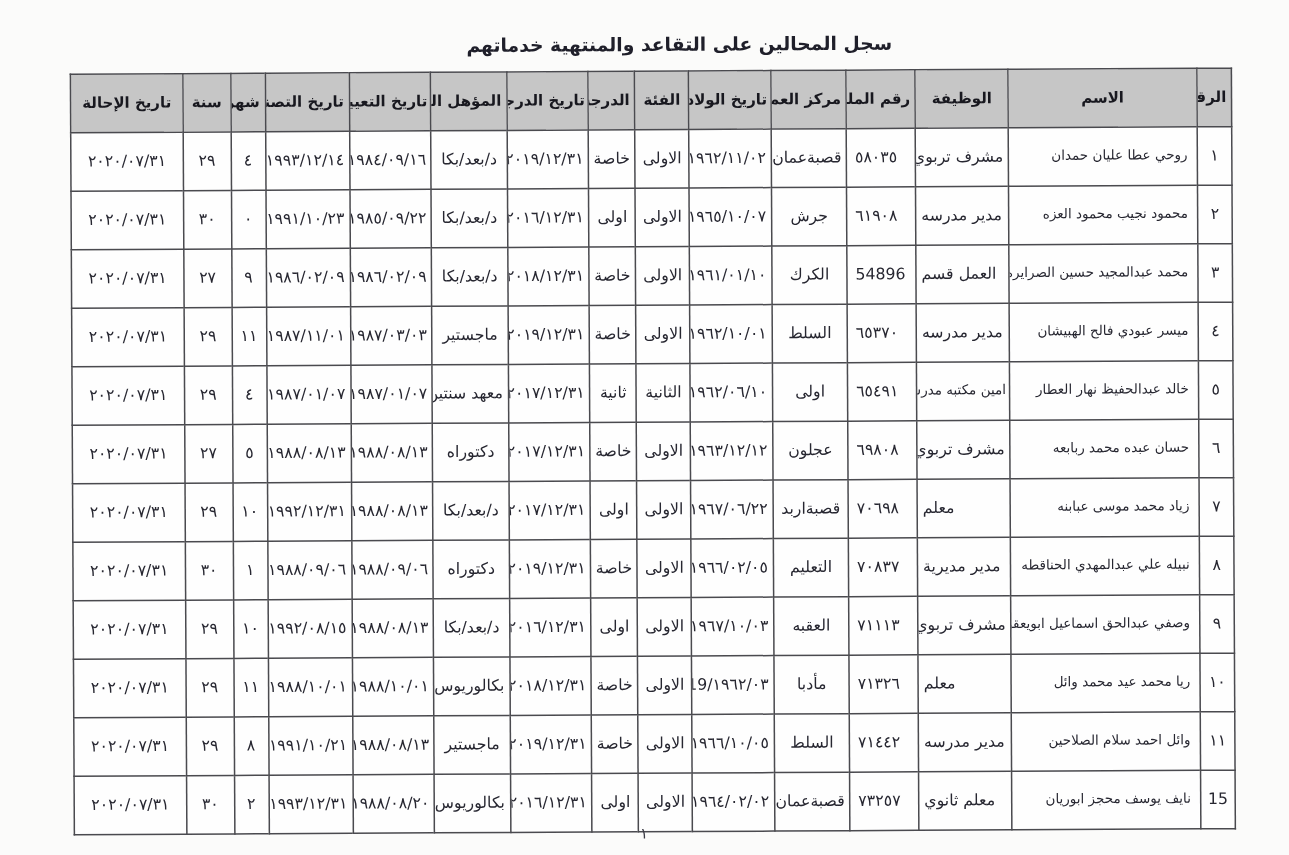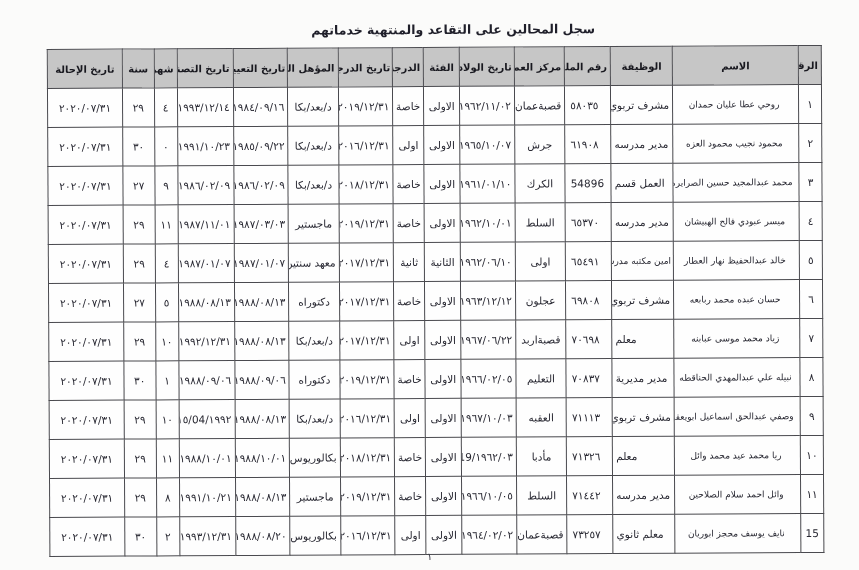--- a/index.html
+++ b/index.html
@@ -43,21 +43,21 @@
     text-align:center;
     color:#18181f;
     margin-left:28px;
   }
   .register-table td{
     height:36px;
     text-align:center;
     background:#fefefe;
     color:#272731;
   }
-  .register-table td.col-name{text-align:center;padding-right:6px;}
+  .register-table td.col-name{text-align:right;padding-right:6px;}
   .register-table td.col-job{text-align:left;padding-right:3px;}
   .register-table td.col-file{text-align:left;padding-left:5px;}
   .register-table td.col-num{text-align:center;}
   .register-table td.small-text{font-size:9px;}
   
   col.c-num{width:3.2%}
   col.c-name{width:17.5%}
   col.c-job{width:8.6%}
   col.c-file{width:6.4%}
   col.c-center{width:7.0%}
@@ -263,21 +263,21 @@
           <td class="col-name small-text">وصفي عبدالحق اسماعيل ابويعقوب</td>
           <td class="col-job">مشرف تربوي</td>
           <td class="col-file">٧١١١٣</td>
           <td>العقبه</td>
           <td>١٩٦٧/١٠/٠٣</td>
           <td>الاولى</td>
           <td>اولى</td>
           <td>٢٠١٦/١٢/٣١</td>
           <td>د/بعد/بكا</td>
           <td>١٩٨٨/٠٨/١٣</td>
-          <td>١٩٩٢/04/١٥</td>
+          <td>١٩٩٢/٠٨/١٥</td>
           <td>١٠</td>
           <td>٢٩</td>
           <td>٢٠٢٠/٠٧/٣١</td>
         </tr>
         <tr>
           <td class="col-num">١٠</td>
           <td class="col-name small-text">ريا محمد عيد محمد وائل</td>
           <td class="col-job">معلم</td>
           <td class="col-file">٧١٣٢٦</td>
           <td>مأدبا</td>

